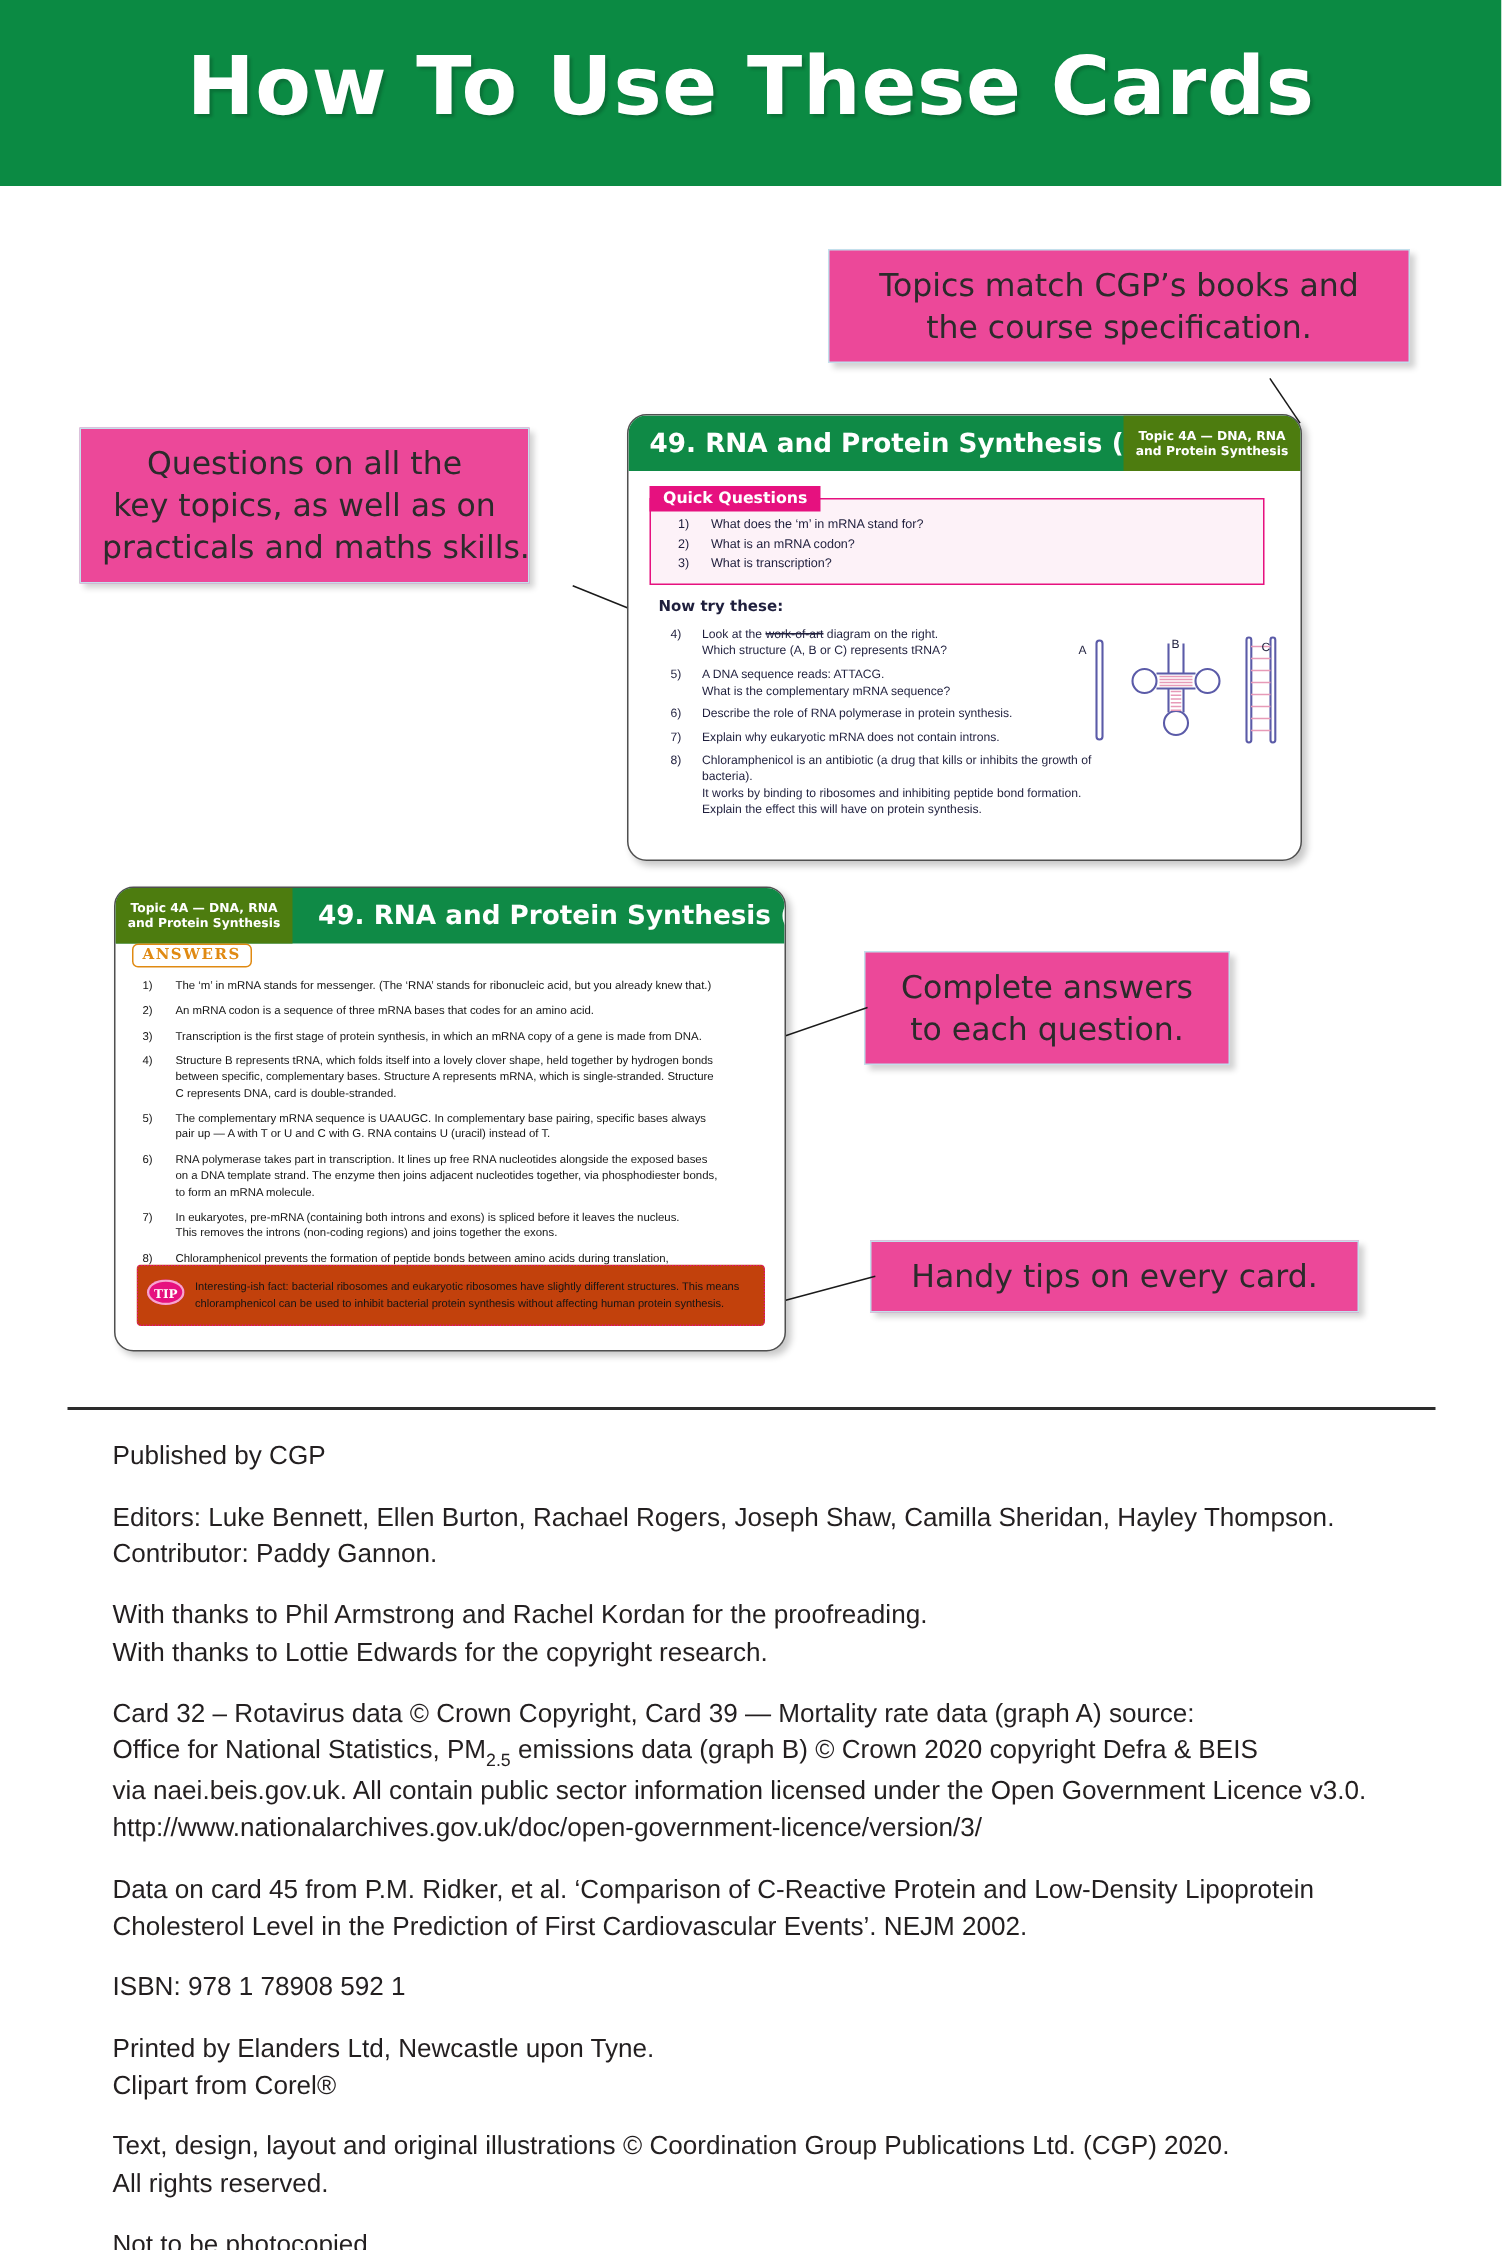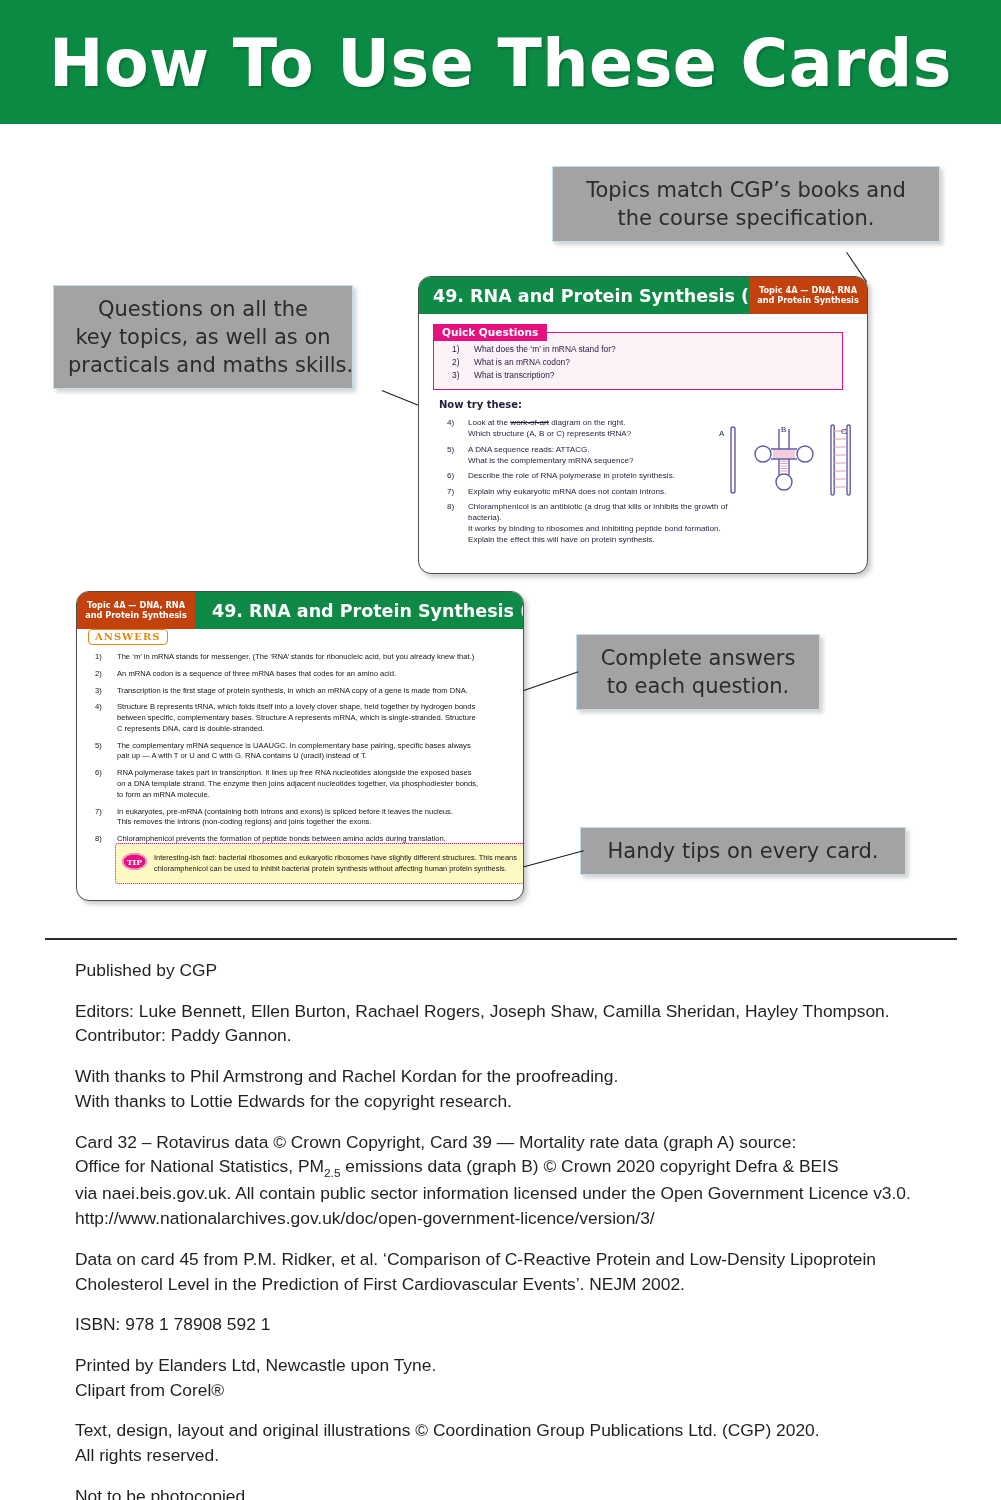--- a/index.html
+++ b/index.html
@@ -26,29 +26,29 @@
     background: #0b8a43;
   }
   .banner-title {
     position: absolute;
     left: 0; top: 26px;
     width: 1001px;
     text-align: center;
     color: #ffffff;
     font-family: "DejaVu Sans", sans-serif;
     font-weight: bold;
-    font-size: 65px;
+    font-size: 54px;
     letter-spacing: 0.5px;
     text-shadow: 2px 2px 2px rgba(0,0,0,0.18);
   }
 
   
   .callout {
     position: absolute;
-    background: #a3a3a3;
+    background: #ec4899;
     border: 1px solid #c3dfec;
     box-shadow: 3px 3px 4px rgba(0,0,0,0.18);
     color: #2b2b2b;
     font-family: "DejaVu Sans", sans-serif;
     font-size: 21px;
     line-height: 1.34;
     text-align: center;
     padding: 9px 14px;
   }
   .callout span { display: block; white-space: nowrap; }
@@ -89,21 +89,21 @@
     color: #ffffff;
     font-family: "DejaVu Sans", sans-serif;
     font-weight: bold;
     font-size: 17.5px;
     white-space: nowrap;
   }
   #card-question .card-title { margin-left: 14px; }
   #card-answers  .card-title { margin-left: 17px; }
 
   .topic-tab {
-    background: #c2410c;
+    background: #4d7c0f;
     color: #ffffff;
     font-family: "DejaVu Sans", sans-serif;
     font-weight: bold;
     font-size: 8.2px;
     line-height: 1.18;
     text-align: center;
     padding: 5px 2px;
     white-space: nowrap;
   }
   #card-question .topic-tab {
@@ -183,24 +183,23 @@
   
   .ans-list { position: absolute; left: 18px; top: 60px; width: 412px; }
   .ans-item { display: flex; gap: 9px; font-size: 7.6px; color: #141414;
               line-height: 1.42; margin-bottom: 6px; }
   .ans-item .q-num { width: 13px; flex: none; }
 
   
   .tip-box {
     position: absolute; left: 14px; top: 251px;
     width: 419px; height: 41px;
-    background: #fef9c3;
+    background: #c2410c;
     border: 1.4px dotted #e6117f;
     border-radius: 3px;
-    margin-left: 24px;
   }
   .tip-badge {
     position: absolute; left: 6px; top: 9px;
     width: 25px; height: 17px;
     background: #e6117f;
     border-radius: 50%;
     color: #ffffff;
     font-family: "DejaVu Serif", serif;
     font-weight: bold;
     font-size: 8px;

